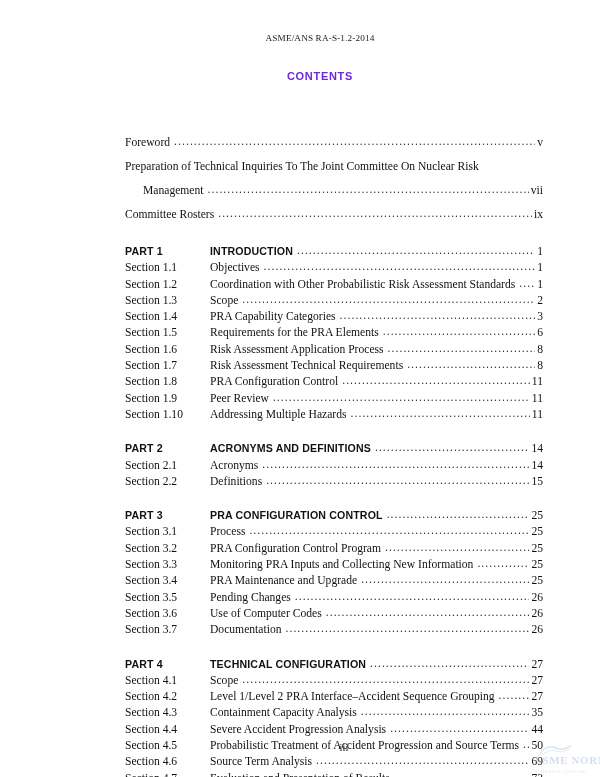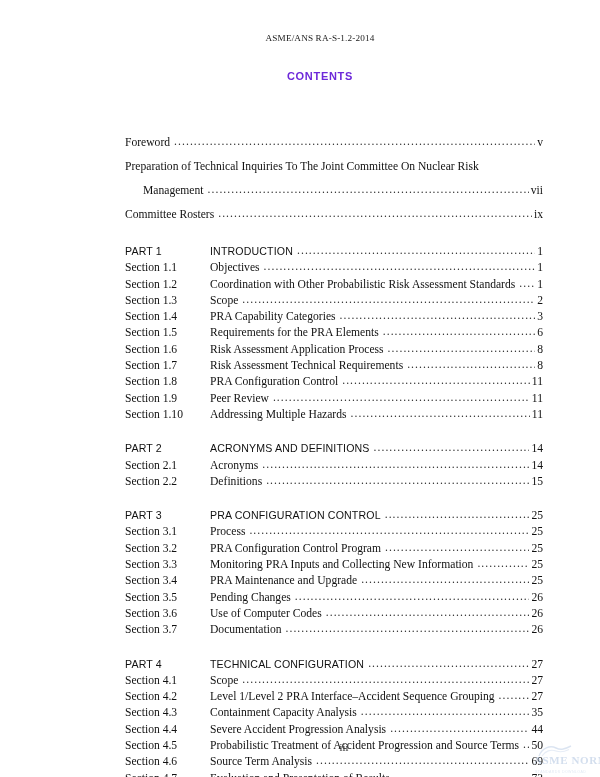--- a/index.html
+++ b/index.html
@@ -121,21 +121,21 @@
     flex: 0 0 85px;
     font-family: "Liberation Serif", serif;
   }
   .col-title {
     flex: 0 0 auto;
     padding-right: 2px;
   }
   .part-row .col-num,
   .part-row .col-title {
     font-family: "Liberation Sans", sans-serif;
-    font-weight: normal;
+    font-weight: bold;
     font-size: 10.6px;
     letter-spacing: 0.15px;
   }
   .part-row .col-num { flex-basis: 85px; }
 
   
   .folio {
     position: absolute;
     bottom: 24px;
     left: 0;

